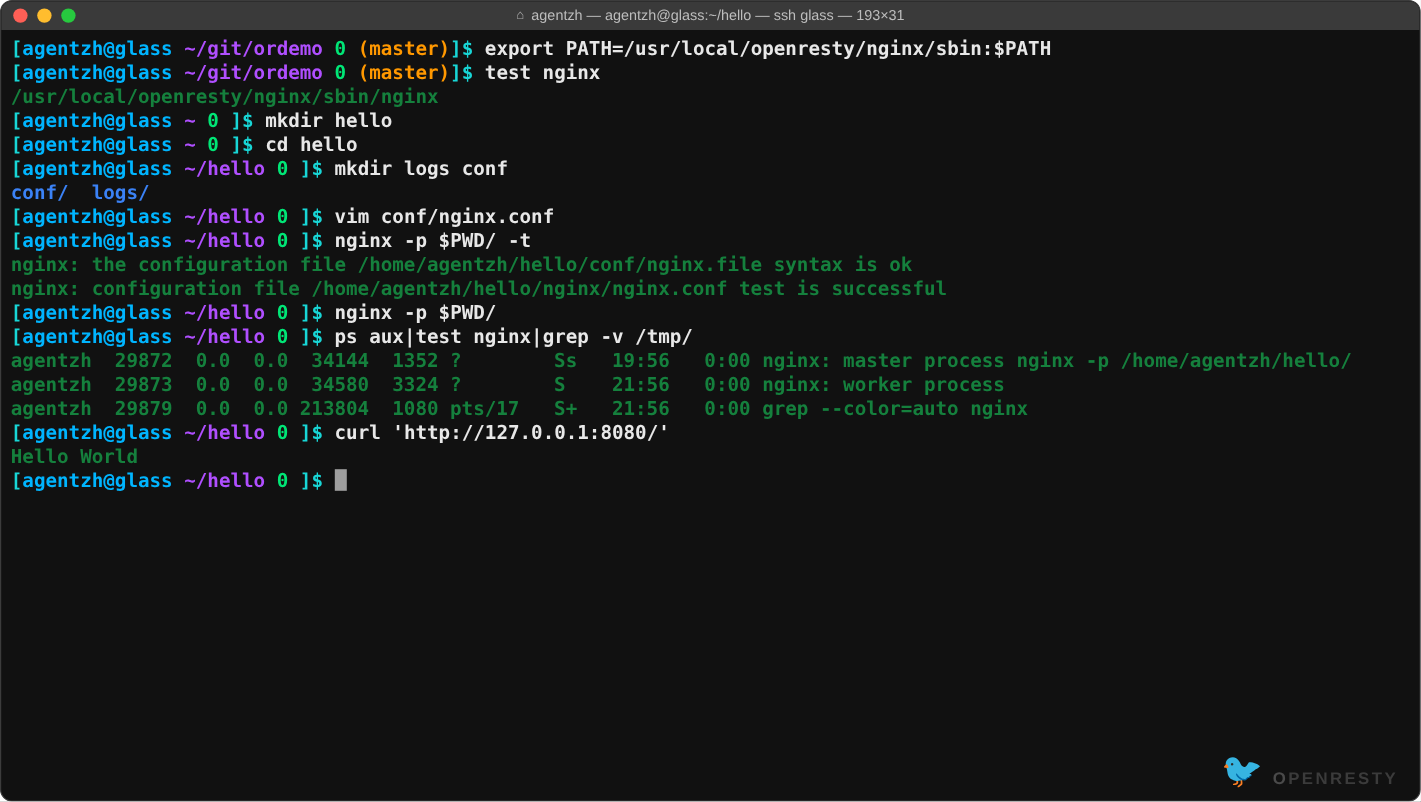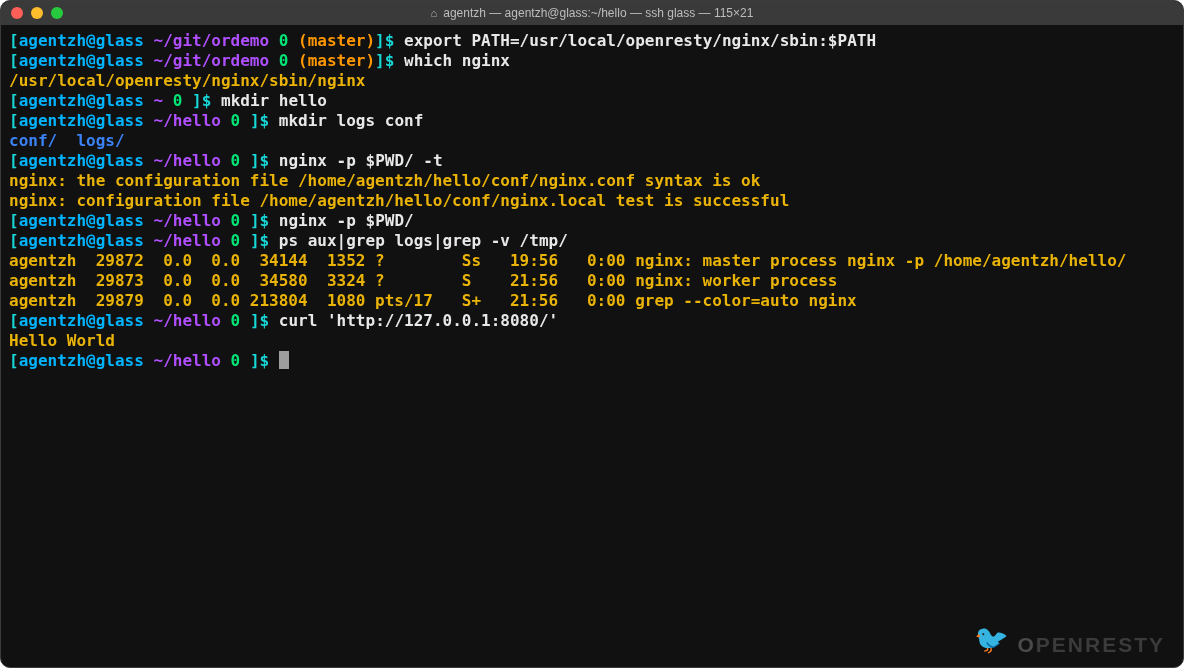--- a/index.html
+++ b/index.html
@@ -28,64 +28,66 @@
     font-size:16px; line-height:20px; letter-spacing:0;
     font-weight:600;
   }
   .line { white-space:pre-wrap; }
   .br-cyan { color:#18d6d6; } 
   .user    { color:#00b5ff; font-weight:700; } 
   .path    { color:#b04fff; font-weight:700; } 
   .zero    { color:#00e676; font-weight:700; } 
   .branch  { color:#ff9800; font-weight:700; } 
   .cmd     { color:#e8e8e8; }
-  .out     { color:#eab308; }
+  .out     { color:#15803d; }
   .dir     { color:#3b82f6; font-weight:700;text-align:center; }
   .cursor  { display:inline-block; width:10px; height:18px; background:#9e9e9e; vertical-align:-3px; }
   .watermark {
     position:absolute; right:18px; bottom:10px; color:#3b3b3b;
     font-family:Arial,sans-serif; letter-spacing:2px; display:flex; align-items:center; gap:6px;
   }
   .watermark .bird { font-size:28px; line-height:1; }
-  .watermark .txt { font-size:21px; font-weight:700;margin-top:10px; }
+  .watermark .txt { font-size:14px; font-weight:700;margin-top:10px; }
   .watermark .txt b { color:#4a4a4a; }
 </style>
 </head>
 <body>
 
 <div class="window">
   <div class="titlebar">
     <div class="traffic">
       <div class="tdot tclose"></div>
       <div class="tdot tmin"></div>
       <div class="tdot tmax"></div>
     </div>
     <div class="title-center">
       <span class="home-icon">⌂</span>
-      <span>agentzh — agentzh@glass:~/hello — ssh glass — 115×21</span>
+      <span>agentzh — agentzh@glass:~/hello — ssh glass — 193×31</span>
     </div>
   </div>
 
   <div class="term">
 
     <div class="line"><span class="br-cyan">[</span><span class="user">agentzh@glass</span><span> </span><span class="path">~/git/ordemo</span> <span class="zero">0</span> <span class="branch">(master)</span><span class="br-cyan">]</span><span class="br-cyan">$</span> <span class="cmd">export PATH=/usr/local/openresty/nginx/sbin:$PATH</span></div>
 
-    <div class="line"><span class="br-cyan">[</span><span class="user">agentzh@glass</span><span> </span><span class="path">~/git/ordemo</span> <span class="zero">0</span> <span class="branch">(master)</span><span class="br-cyan">]</span><span class="br-cyan">$</span> <span class="cmd">which nginx</span></div>
+    <div class="line"><span class="br-cyan">[</span><span class="user">agentzh@glass</span><span> </span><span class="path">~/git/ordemo</span> <span class="zero">0</span> <span class="branch">(master)</span><span class="br-cyan">]</span><span class="br-cyan">$</span> <span class="cmd">test nginx</span></div>
     <div class="line out">/usr/local/openresty/nginx/sbin/nginx</div>
 
 
     <div class="line"><span class="br-cyan">[</span><span class="user">agentzh@glass</span><span> </span><span class="path">~</span> <span class="zero">0</span> <span class="br-cyan">]</span><span class="br-cyan">$</span> <span class="cmd">mkdir hello</span></div>
+    <div class="line"><span class="br-cyan">[</span><span class="user">agentzh@glass</span><span> </span><span class="path">~</span> <span class="zero">0</span> <span class="br-cyan">]</span><span class="br-cyan">$</span> <span class="cmd">cd hello</span></div>
 
     <div class="line"><span class="br-cyan">[</span><span class="user">agentzh@glass</span><span> </span><span class="path">~/hello</span> <span class="zero">0</span> <span class="br-cyan">]</span><span class="br-cyan">$</span> <span class="cmd">mkdir logs conf</span></div>
     <div class="line"><span class="dir">conf/</span>  <span class="dir">logs/</span></div>
+    <div class="line"><span class="br-cyan">[</span><span class="user">agentzh@glass</span><span> </span><span class="path">~/hello</span> <span class="zero">0</span> <span class="br-cyan">]</span><span class="br-cyan">$</span> <span class="cmd">vim conf/nginx.conf</span></div>
     <div class="line"><span class="br-cyan">[</span><span class="user">agentzh@glass</span><span> </span><span class="path">~/hello</span> <span class="zero">0</span> <span class="br-cyan">]</span><span class="br-cyan">$</span> <span class="cmd">nginx -p $PWD/ -t</span></div>
-    <div class="line out">nginx: the configuration file /home/agentzh/hello/conf/nginx.conf syntax is ok</div>
-    <div class="line out">nginx: configuration file /home/agentzh/hello/conf/nginx.local test is successful</div>
+    <div class="line out">nginx: the configuration file /home/agentzh/hello/conf/nginx.file syntax is ok</div>
+    <div class="line out">nginx: configuration file /home/agentzh/hello/nginx/nginx.conf test is successful</div>
     <div class="line"><span class="br-cyan">[</span><span class="user">agentzh@glass</span><span> </span><span class="path">~/hello</span> <span class="zero">0</span> <span class="br-cyan">]</span><span class="br-cyan">$</span> <span class="cmd">nginx -p $PWD/</span></div>
-    <div class="line"><span class="br-cyan">[</span><span class="user">agentzh@glass</span><span> </span><span class="path">~/hello</span> <span class="zero">0</span> <span class="br-cyan">]</span><span class="br-cyan">$</span> <span class="cmd">ps aux|grep logs|grep -v /tmp/</span></div>
+    <div class="line"><span class="br-cyan">[</span><span class="user">agentzh@glass</span><span> </span><span class="path">~/hello</span> <span class="zero">0</span> <span class="br-cyan">]</span><span class="br-cyan">$</span> <span class="cmd">ps aux|test nginx|grep -v /tmp/</span></div>
     <div class="line out">agentzh  29872  0.0  0.0  34144  1352 ?        Ss   19:56   0:00 nginx: master process nginx -p /home/agentzh/hello/</div>
     <div class="line out">agentzh  29873  0.0  0.0  34580  3324 ?        S    21:56   0:00 nginx: worker process</div>
     <div class="line out">agentzh  29879  0.0  0.0 213804  1080 pts/17   S+   21:56   0:00 grep --color=auto nginx</div>
     <div class="line"><span class="br-cyan">[</span><span class="user">agentzh@glass</span><span> </span><span class="path">~/hello</span> <span class="zero">0</span> <span class="br-cyan">]</span><span class="br-cyan">$</span> <span class="cmd">curl 'http://127.0.0.1:8080/'</span></div>
     <div class="line out">Hello World</div>
 
     <div class="line"><span class="br-cyan">[</span><span class="user">agentzh@glass</span><span> </span><span class="path">~/hello</span> <span class="zero">0</span> <span class="br-cyan">]</span><span class="br-cyan">$</span> <span class="cursor"></span></div>
   </div>
 
   <div class="watermark">

